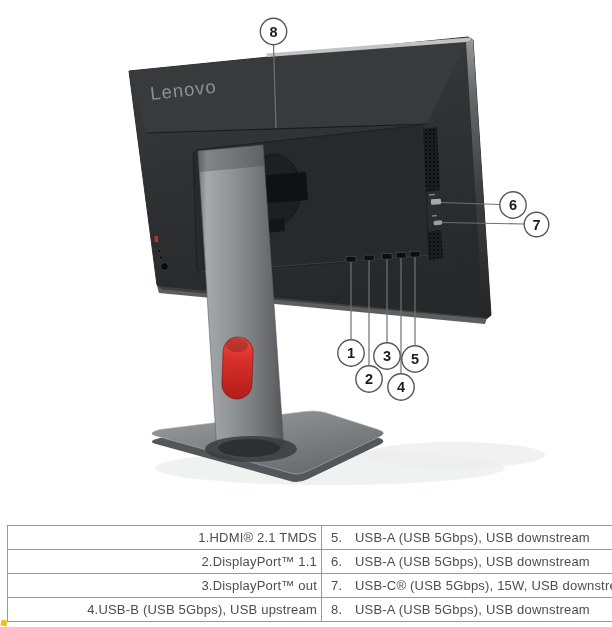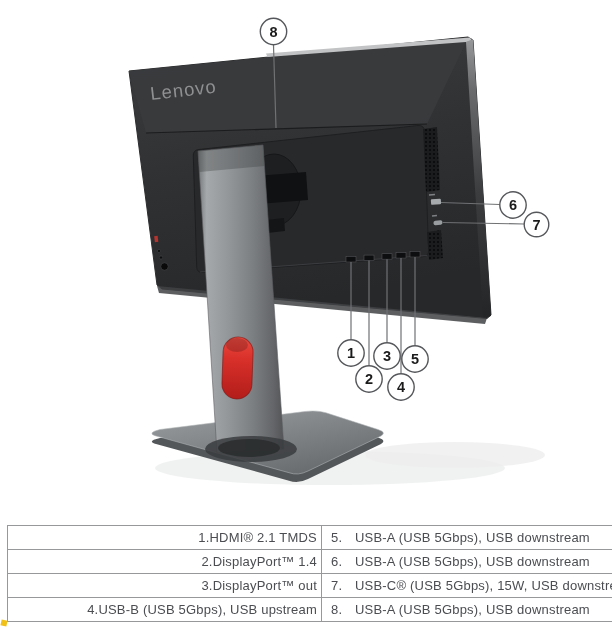--- a/index.html
+++ b/index.html
@@ -172,21 +172,21 @@
   </g>
 </svg>
 
 <table class="legend">
   <tbody>
     <tr>
       <td class="l"><span class="num">1.</span><span>HDMI® 2.1 TMDS</span></td>
       <td class="r"><span class="num">5.</span><span>USB-A (USB 5Gbps), USB downstream</span></td>
     </tr>
     <tr>
-      <td class="l"><span class="num">2.</span><span>DisplayPort™ 1.4</span></td>
+      <td class="l"><span class="num">2.</span><span>DisplayPort™ 1.1</span></td>
       <td class="r"><span class="num">6.</span><span>USB-A (USB 5Gbps), USB downstream</span></td>
     </tr>
     <tr>
       <td class="l"><span class="num">3.</span><span>DisplayPort™ out</span></td>
       <td class="r"><span class="num">7.</span><span>USB-C® (USB 5Gbps), 15W, USB downstream</span></td>
     </tr>
     <tr>
       <td class="l"><span class="num">4.</span><span>USB-B (USB 5Gbps), USB upstream</span></td>
       <td class="r"><span class="num">8.</span><span>USB-A (USB 5Gbps), USB downstream</span></td>
     </tr>

